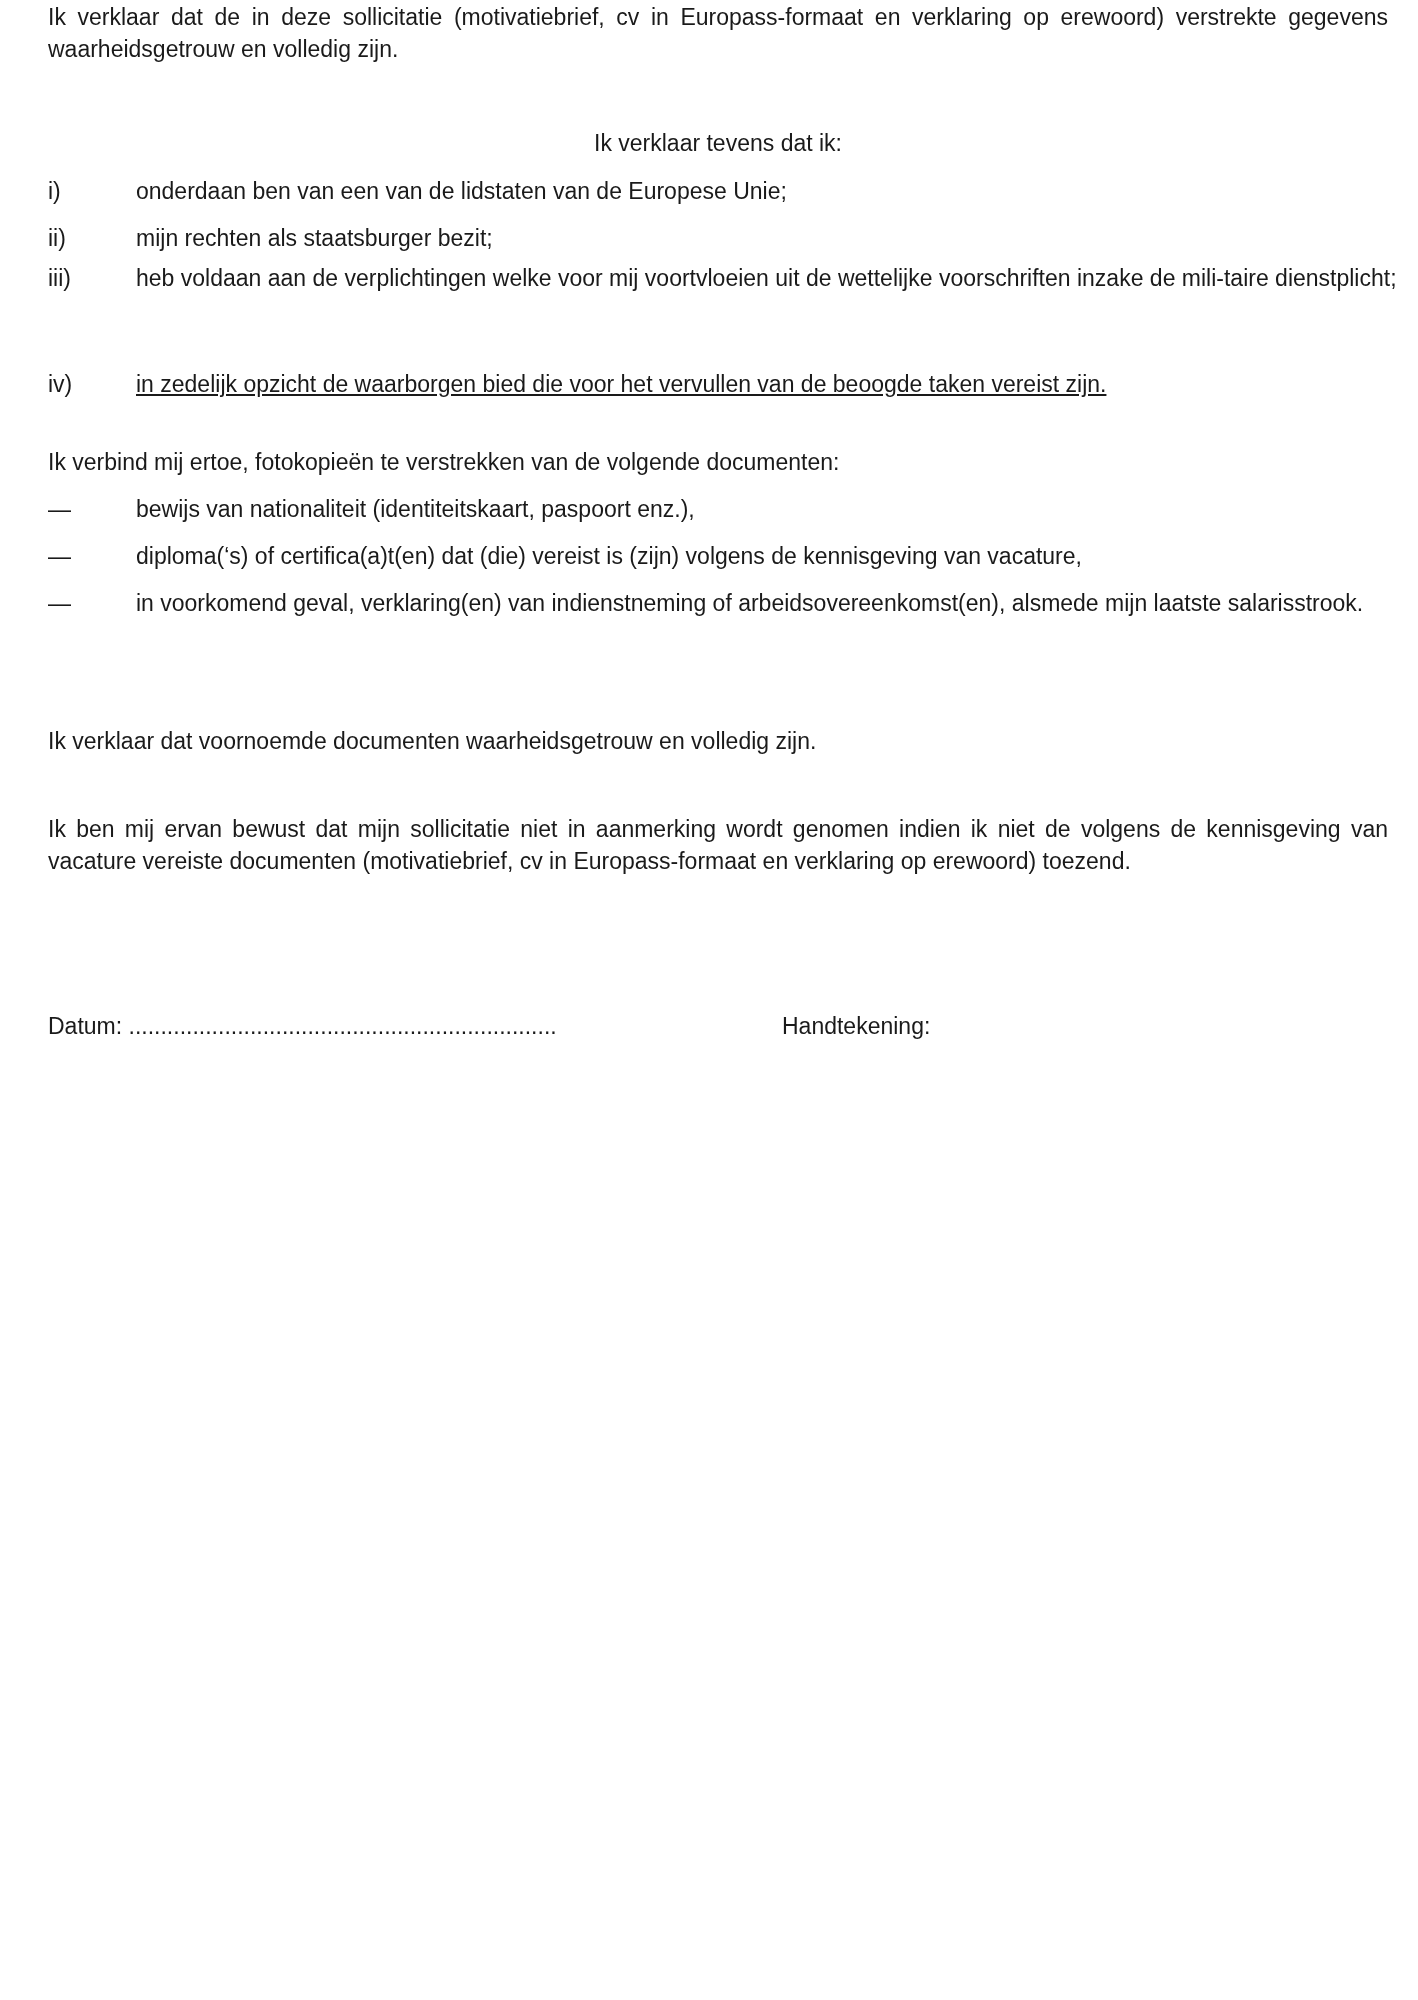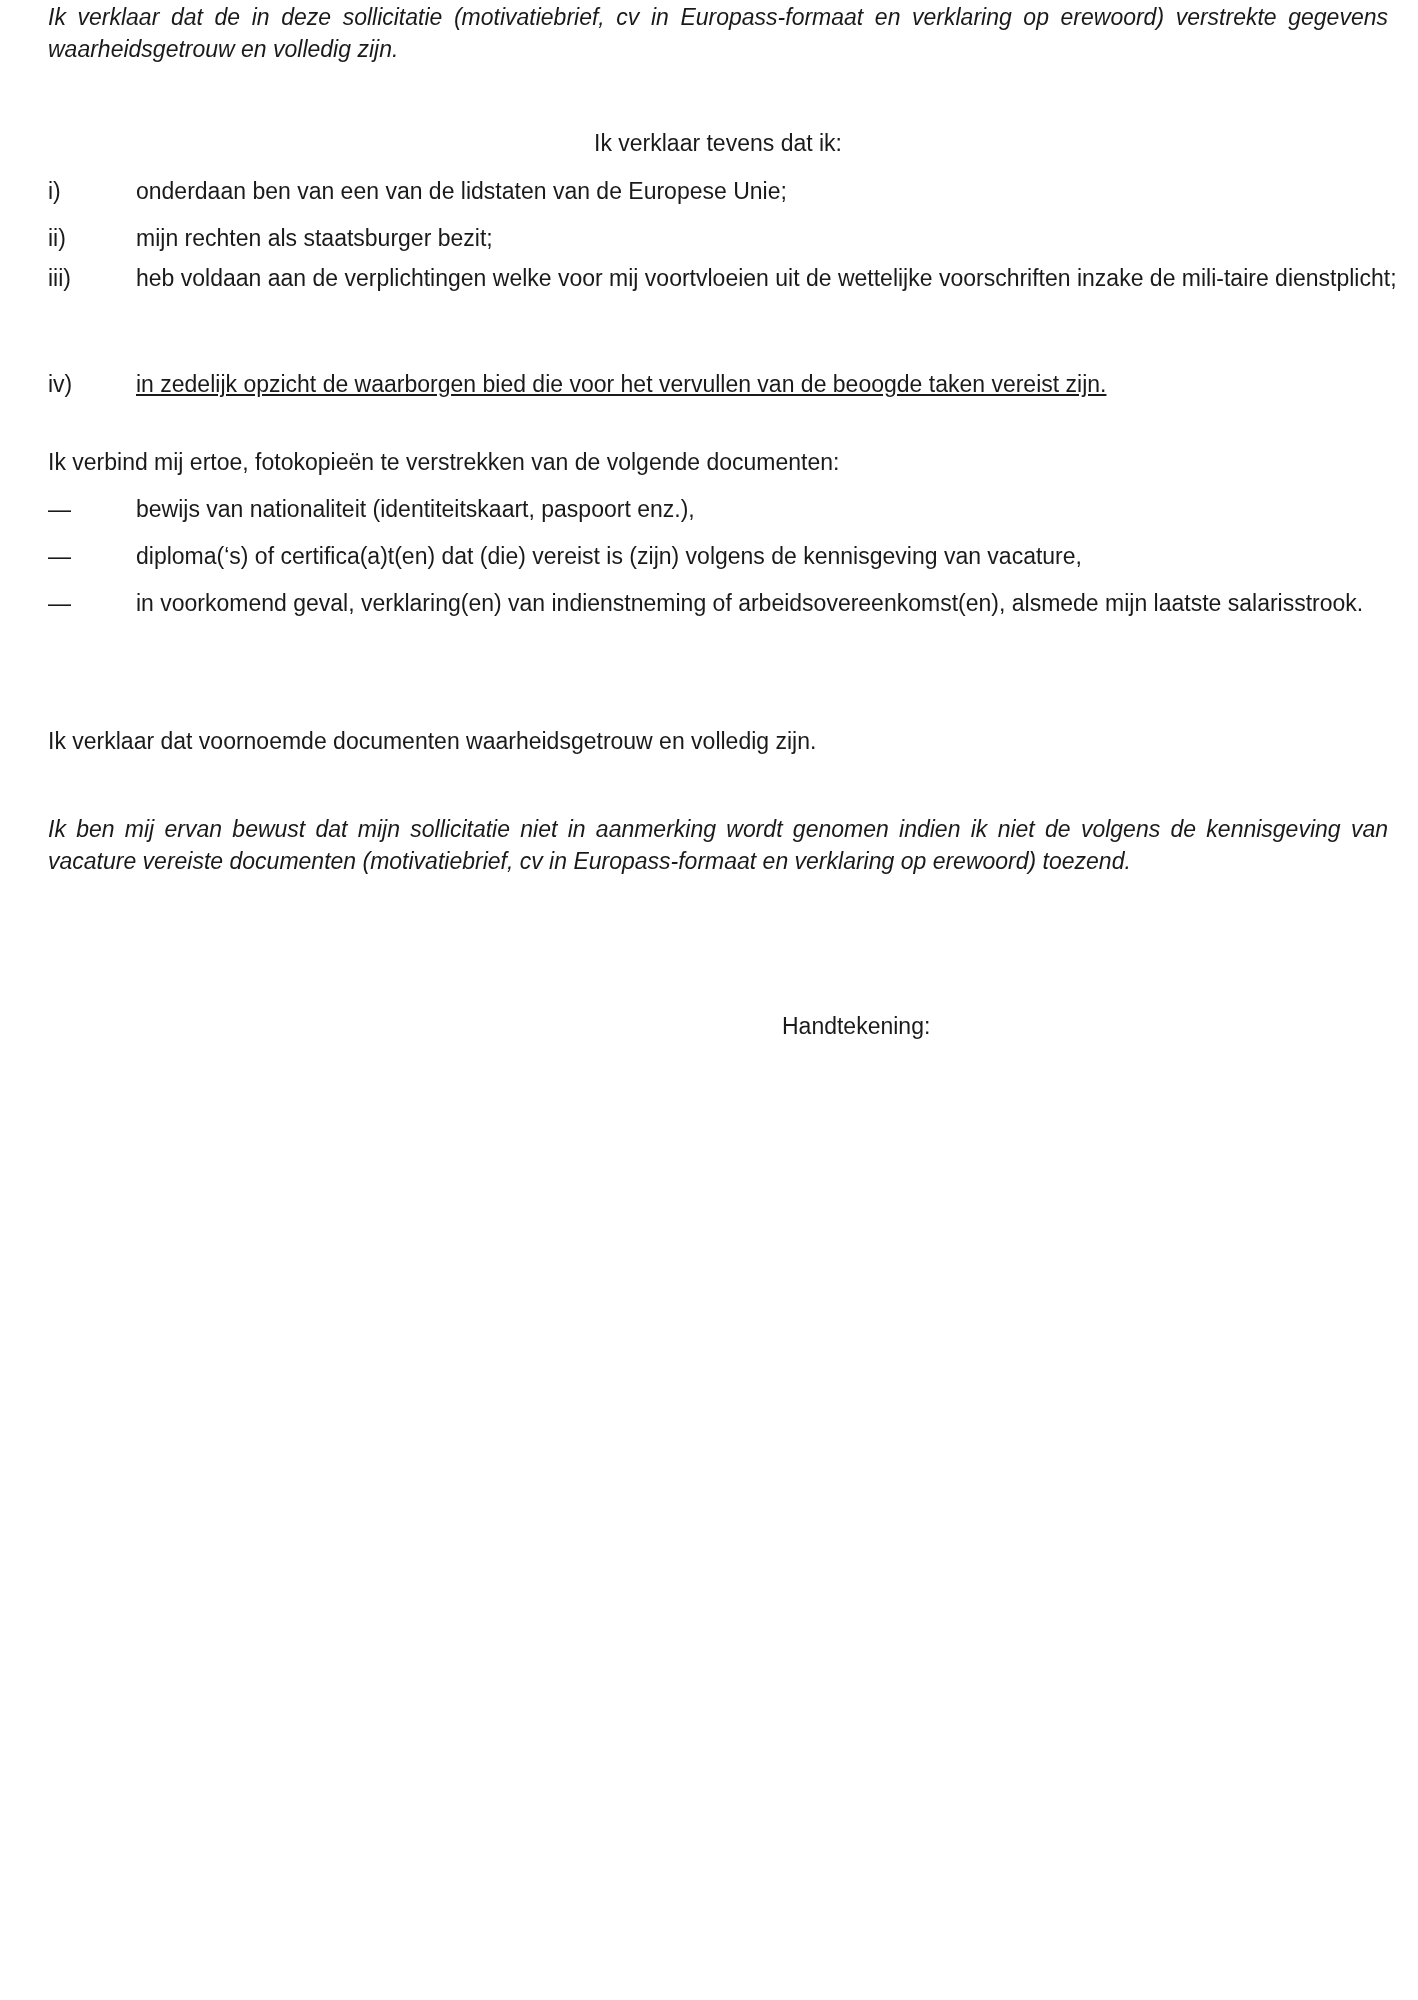--- a/index.html
+++ b/index.html
@@ -18,21 +18,21 @@
       line-height: 32px;
     }
     .page {
       position: absolute;
       left: 48px;
       top: 0;
       width: 1340px;
     }
     .block { position: absolute; left: 0; width: 1340px; }
     .para { margin: 0; }
-    .justify { text-align: justify; font-style: italic; }
+    .justify { text-align: justify; }
     .item {
       position: absolute;
       left: 0;
       width: 1340px;
     }
     .item .marker {
       position: absolute;
       left: 0;
       top: 0;
       width: 60px;
@@ -99,16 +99,20 @@
   <div class="item" style="top:587px;">
     <span class="marker">—</span>
     <span class="text" style="width:1265px;">in voorkomend geval, verklaring(en) van indienstneming of arbeidsovereenkomst(en), alsmede mijn laatste salarisstrook.</span>
   </div>
 
   <p class="block para" style="top:718px;margin-top:7px;">Ik verklaar dat voornoemde documenten waarheidsgetrouw en volledig zijn.</p>
 
   <p class="block para justify" style="top:813px;">Ik ben mij ervan bewust dat mijn sollicitatie niet in aanmerking wordt genomen indien ik niet de volgens de kennisgeving van vacature vereiste documenten (motivatiebrief, cv in Europass-formaat en verklaring op erewoord) toezend.</p>
 
   <div class="sig-row">
+    <span class="sig-date">
+      <span>Datum:</span>
+      <span>...................................................................</span>
+    </span>
     <span class="sig-sign">Handtekening:</span>
   </div>
 
 </div>
 
 </body></html>

